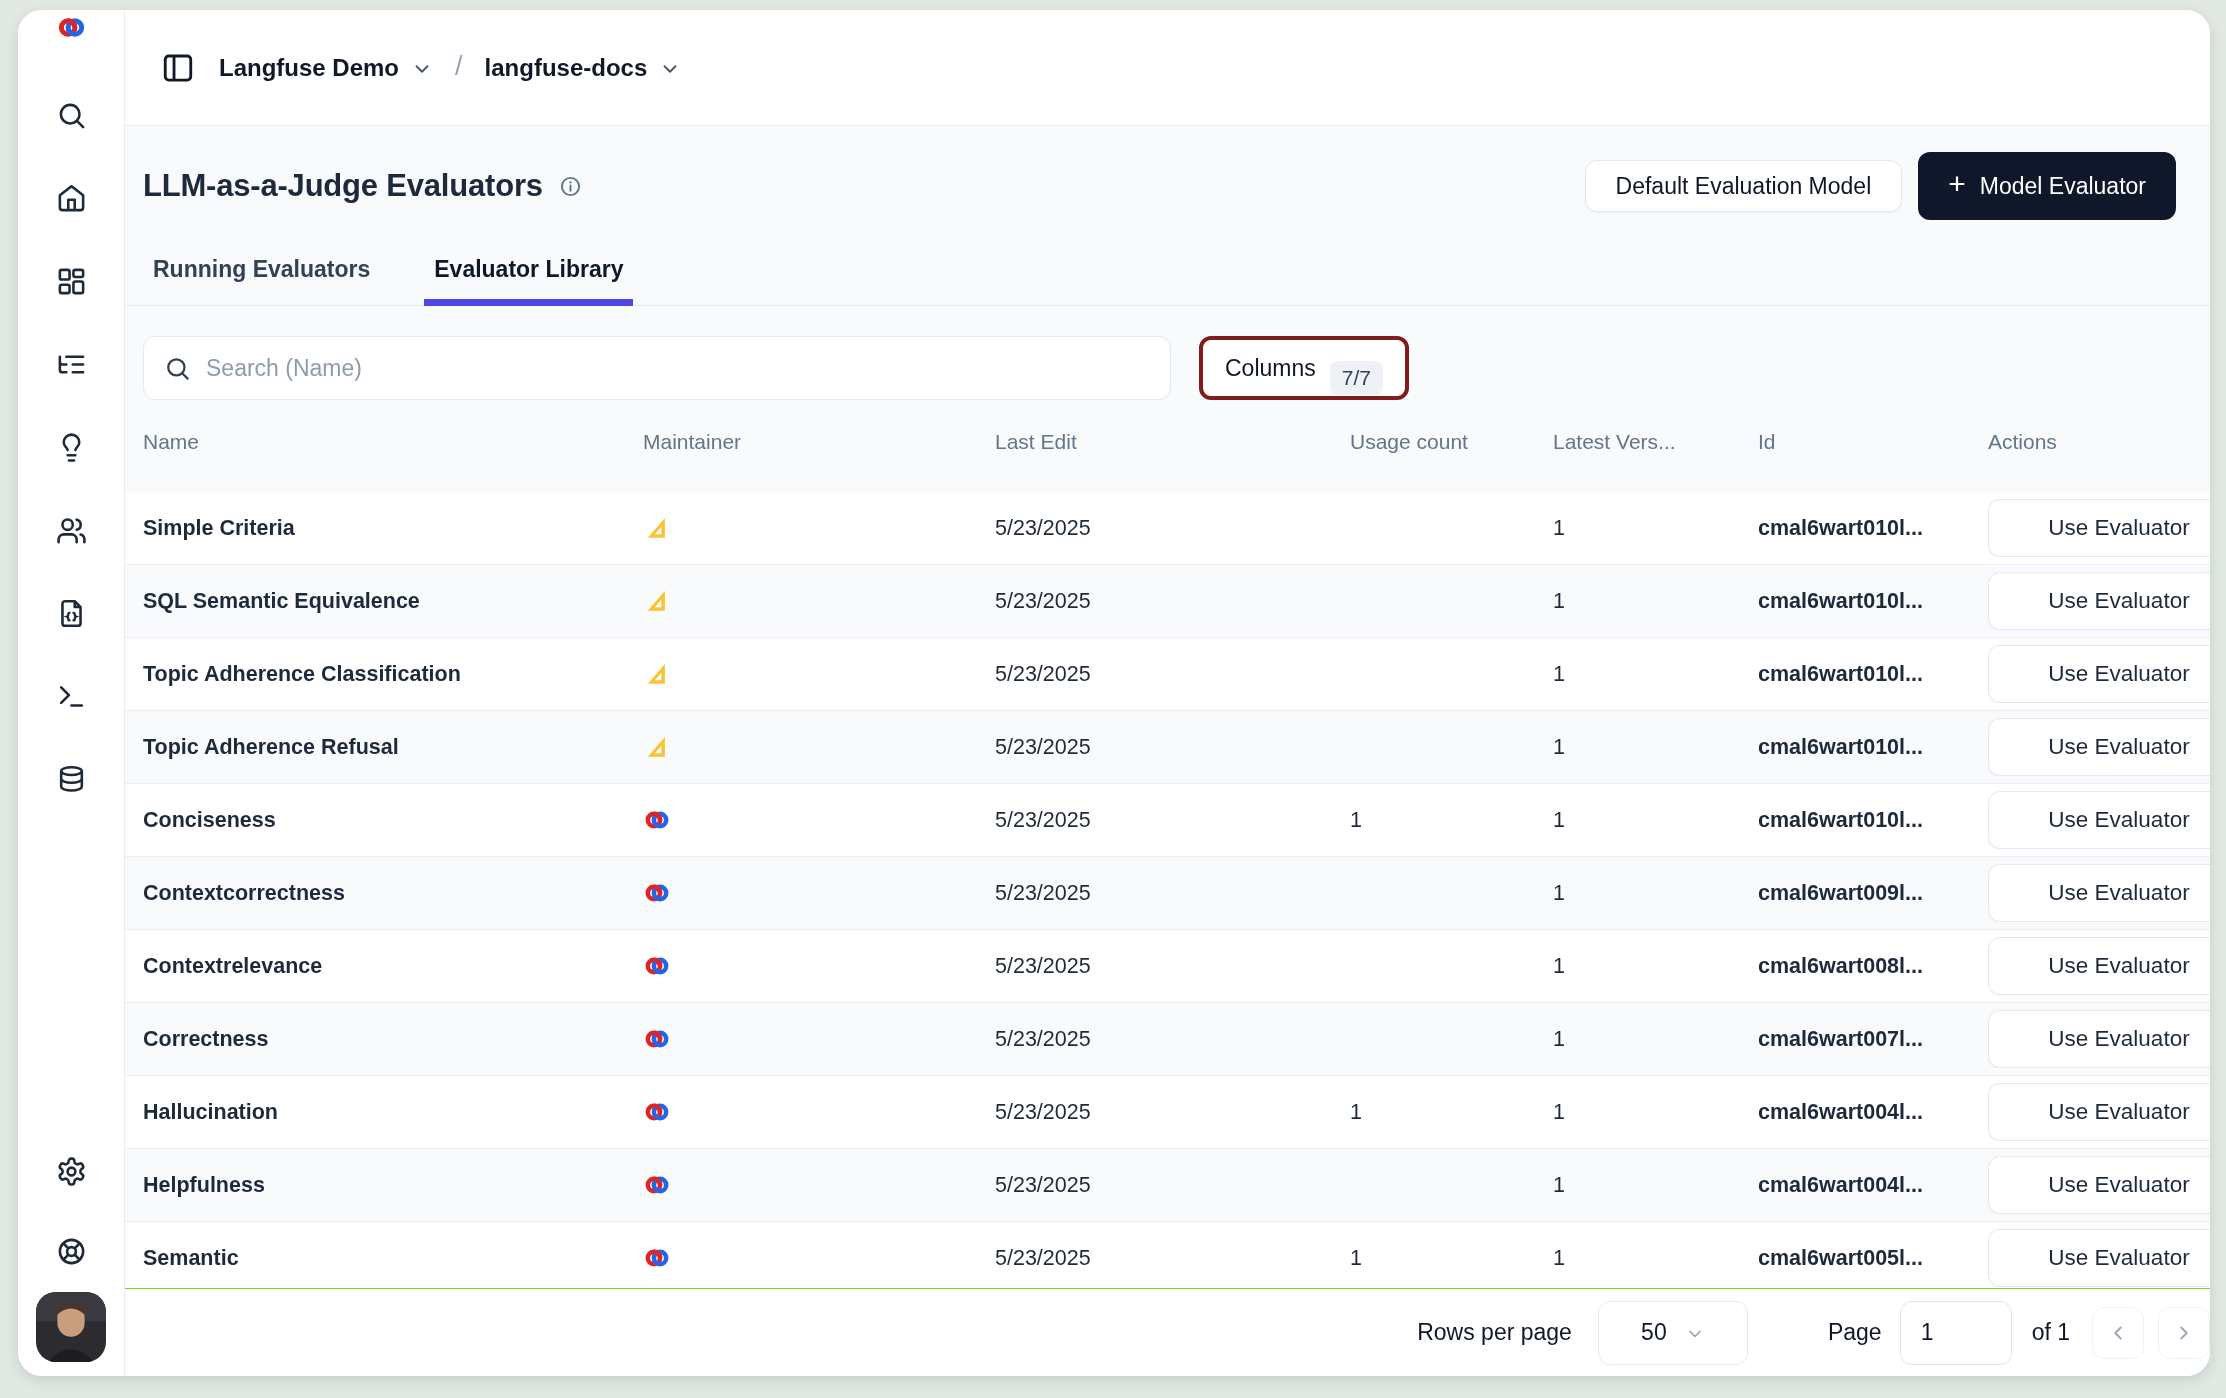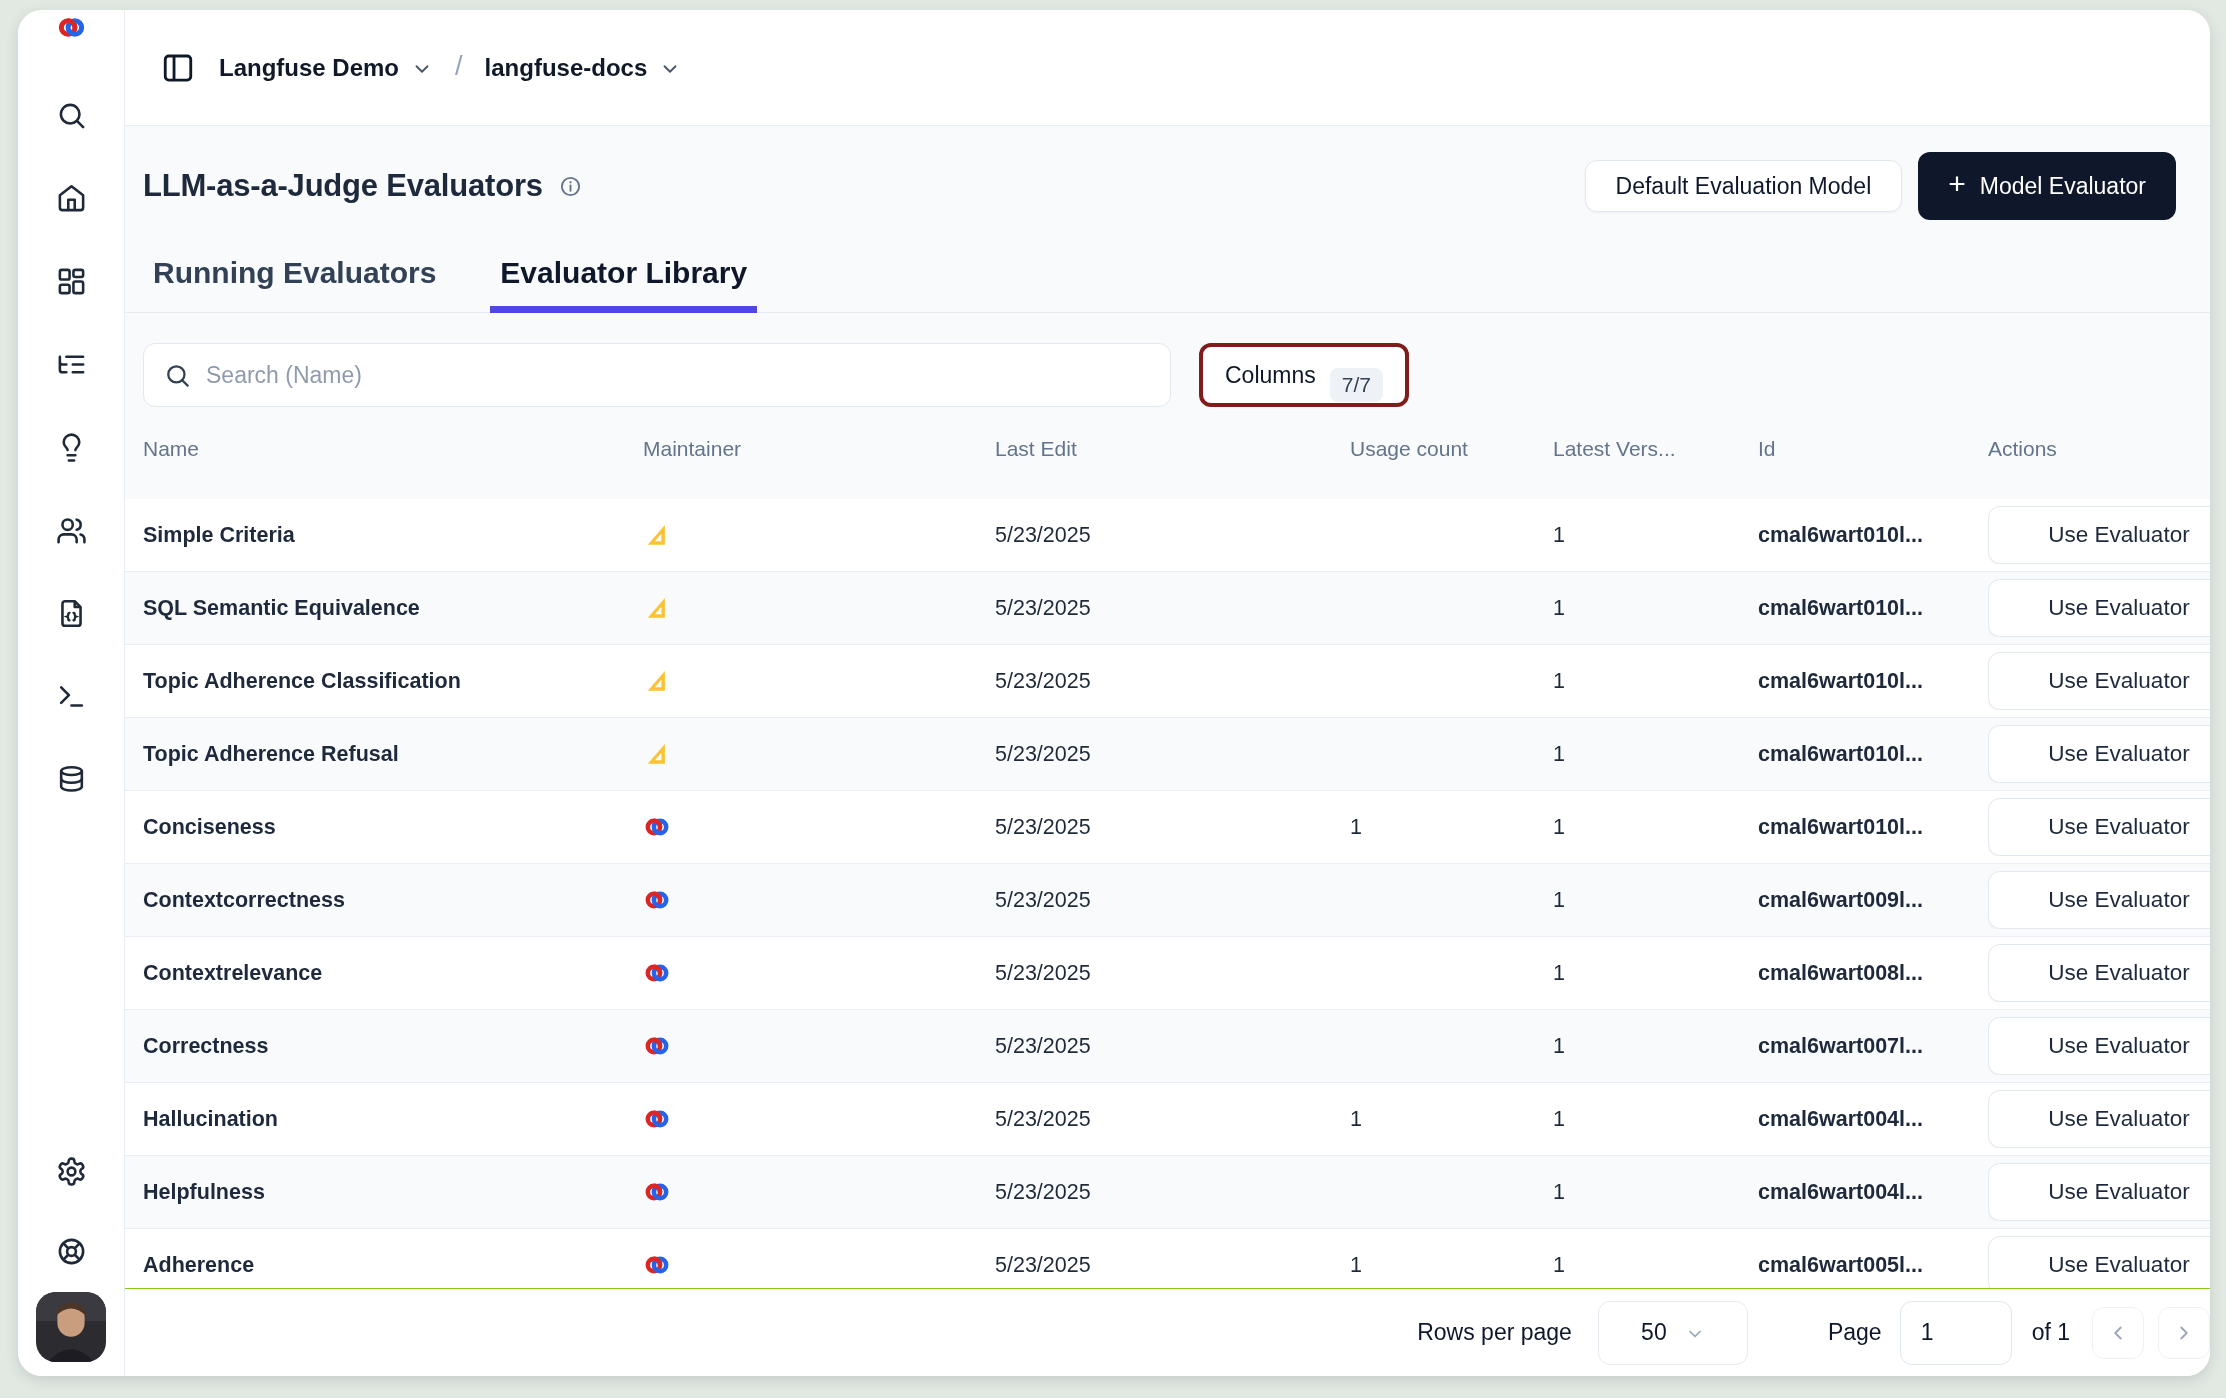--- a/index.html
+++ b/index.html
@@ -35,21 +35,21 @@
   .info-icon { width: 23px; height: 23px; color: #64748b; cursor: pointer; }
   .hdr-actions { display: flex; align-items: center; gap: 16px; }
   .btn-outline { height: 52px; padding: 0 30px; background: #fff; border: 1px solid #e2e8f0; border-radius: 12px;
     font-size: 23px; font-weight: 500; color: #0f172a; display: flex; align-items: center; cursor: pointer;
     box-shadow: 0 1px 2px rgba(15,23,42,.05); font-family: inherit; }
   .btn-dark { height: 68px; padding: 0 30px; background: #0f172a; border: none; border-radius: 12px;
     font-size: 23px; font-weight: 500; color: #fff; display: flex; align-items: center; gap: 14px; cursor: pointer; font-family: inherit; }
   .btn-dark .plus { font-size: 30px; font-weight: 400; line-height: 1; transform: translateY(-2px); }
   
   .tabs { display: flex; gap: 44px; padding: 0 18px; margin-top: 12px; border-bottom: 1px solid #e7ecf2; }
-  .tab { position: relative; padding: 18px 10px 22px; font-size: 30px; font-weight: 600; color: #334155; cursor: pointer; }
+  .tab { position: relative; padding: 18px 10px 22px; font-size: 23px; font-weight: 600; color: #334155; cursor: pointer; }
   .tab.active { color: #0f172a; }
   .tab.active::after { content: ""; position: absolute; left: 0; right: 0; bottom: -1px; height: 7px; background: var(--accent, #4f46e5); }
   
   .toolbar { display: flex; align-items: center; gap: 28px; padding: 30px 18px; }
   .search-box { width: 1028px; height: 64px; background: #fff; border: 1px solid #e2e8f0; border-radius: 12px; display: flex; align-items: center; padding: 0 20px; gap: 15px; }
   .search-box svg { width: 27px; height: 27px; color: #334155; flex: 0 0 auto; }
   .search-box input { border: none; outline: none; flex: 1; font-size: 23px; color: #0f172a; background: transparent; font-family: inherit; }
   .search-box input::placeholder { color: #8f9bac; }
   .columns-btn { height: 64px; padding: 0 22px; background: #fff; border: 4px solid #7f1d1d; border-radius: 12px; display: flex; align-items: center; gap: 14px; font-size: 23px; font-weight: 500; color: #0f172a; cursor: pointer; font-family: inherit; }
   .columns-badge { background: #eef2f6; border-radius: 8px; padding: 5px 12px; font-size: 21px; font-weight: 500; color: #334155; margin-top: 20px; }
@@ -459,21 +459,21 @@
               </div>
               <div class="cell c2 cell-date">5/23/2025</div>
               <div class="cell c3 cell-num"></div>
               <div class="cell c4 cell-num">1</div>
               <div class="cell c5 cell-id">cmal6wart004l...</div>
               <div class="cell c6">
                 <button class="use-btn">Use Evaluator</button>
               </div>
             </div>
             <div class="trow">
-              <div class="cell c0 cell-name">Adherence</div>
+              <div class="cell c0 cell-name">Semantic</div>
               <div class="cell c1">
                 <svg class="m-icon">
                   <use href="#sym-knot"></use>
                 </svg>
               </div>
               <div class="cell c2 cell-date">5/23/2025</div>
               <div class="cell c3 cell-num">1</div>
               <div class="cell c4 cell-num">1</div>
               <div class="cell c5 cell-id">cmal6wart005l...</div>
               <div class="cell c6">

